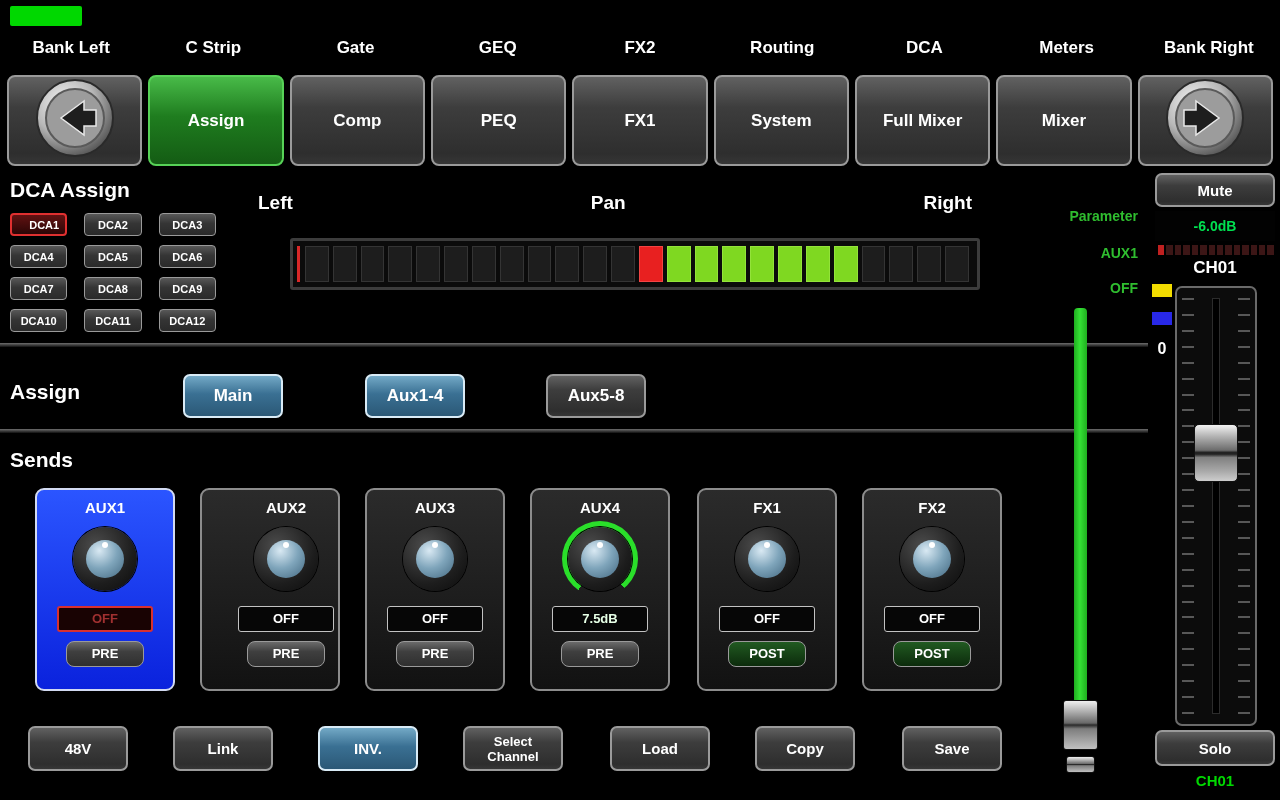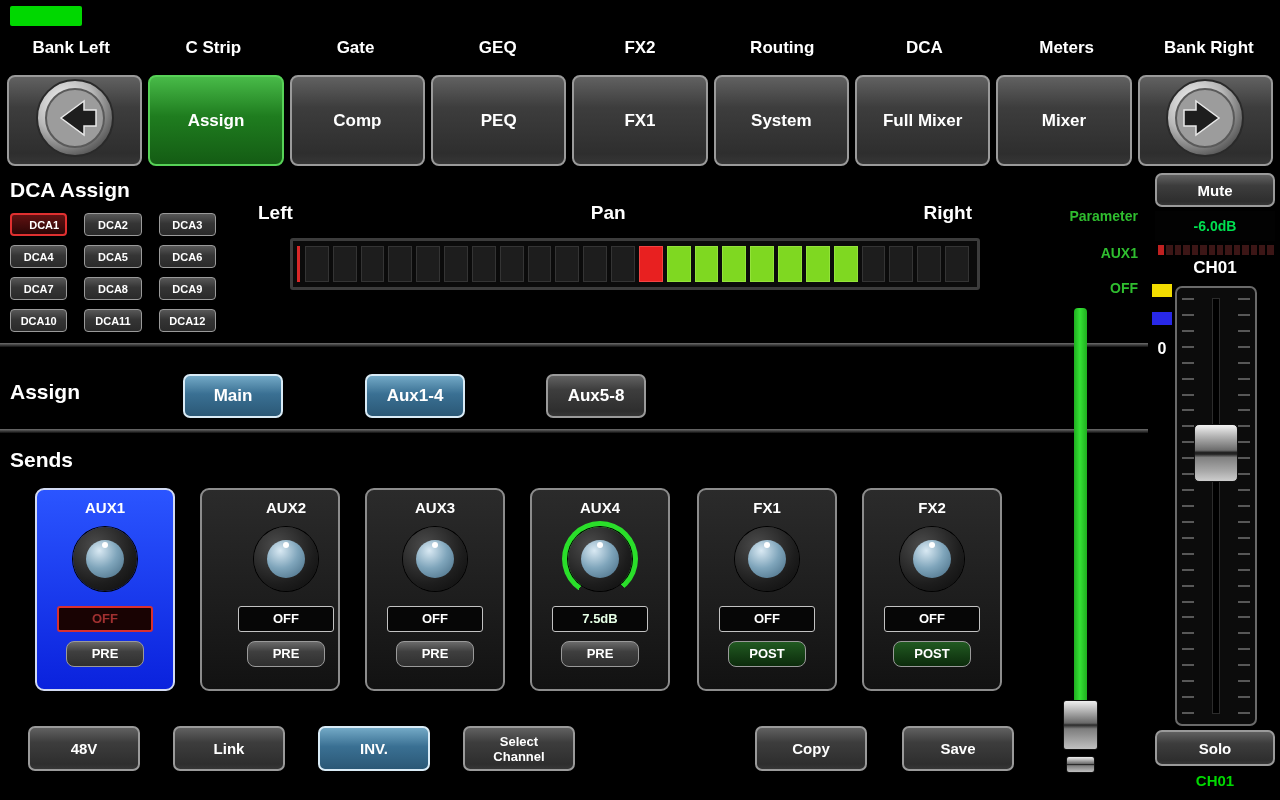--- a/index.html
+++ b/index.html
@@ -33,21 +33,21 @@
   #dca-title { position:absolute; left:10px; top:178px; font-size:21px; font-weight:bold; }
   #dca-grid { position:absolute; left:10px; top:213px; width:206px; display:grid; grid-template-columns:repeat(3,1fr); gap:9px 17px; }
   .dca-btn {
     height:23px; border-radius:4px; border:1px solid #9a9a9a; cursor:pointer; color:#fff;
     background:linear-gradient(to bottom,#585858,#353535 45%,#2a2a2a);
     font:bold 11px "Liberation Sans",sans-serif;
   }
   .dca-btn.active { border:2px solid #e03030; background:linear-gradient(to bottom,#611212,#2c0606);padding-left:11px; }
   
   #pan-labels { position:absolute; left:258px; top:192px; width:714px; display:flex; justify-content:space-between; }
-  #pan-labels span { font-size:19px; font-weight:bold;margin-top:10px; }
+  #pan-labels span { font-size:19px; font-weight:bold; }
   #pan-meter { position:absolute; left:290px; top:238px; width:690px; height:52px; background:#0b0b0b; border:3px solid #3c3c3c; border-radius:3px; }
   #pan-red-marker { position:absolute; left:4px; top:5px; bottom:5px; width:3px; background:#d82828; }
   #pan-meter-segments { position:absolute; left:10px; right:6px; top:5px; bottom:5px; display:flex; }
   .seg { flex:1; margin:0 2px; background:#1d1d1d; border:1px solid #343434; }
   .seg.red { background:#e82020; border-color:#f24444; }
   .seg.green { background:#7fd821; border-color:#93e33a; }
   .seg.off { }
   
   .divider { position:absolute; left:0; width:1148px; height:4px; background:linear-gradient(to bottom,#6e6e6e,#101010); }
   
@@ -70,21 +70,21 @@
   .knob-dot { position:absolute; left:35px; top:21px; width:6px; height:6px; border-radius:50%; background:#fff; }
   .sval { width:96px; height:26px; line-height:24px; margin:9px auto 0; background:#060606;
           border:1px solid #c2c2c2; border-radius:3px; font-size:13px; font-weight:bold; color:#fff; }
   .sval.alert { border:2px solid #d83030; background:#190303; color:#a03030; line-height:22px; }
   .sval.db { color:#e6ffe6; }
   .smode { width:78px; height:26px; line-height:22px; margin:9px auto 0; cursor:pointer;
            background:linear-gradient(to bottom,#6b6b6b,#3f3f3f 40%,#2f2f2f); border:1px solid #9a9a9a;
            border-radius:8px; font-size:13px; font-weight:bold; color:#fff; }
   .smode.post { background:linear-gradient(to bottom,#215a21,#0c2b0c); }
   
-  .bbtn { position:absolute; top:726px; width:112px; height:45px; font-size:15px; }
+  .bbtn { position:absolute; top:726px; width:100px; height:45px; font-size:15px; }
   #btn-select-channel { font-size:13px; line-height:15px; white-space:pre-line; }
   
   .param-label { position:absolute; left:1028px; width:110px; text-align:right; color:#2fbd2f; font-size:14px; font-weight:bold; }
   #param-bar { position:absolute; left:1074px; top:308px; width:13px; height:400px; border-radius:4px 4px 0 0;
                background:linear-gradient(to right,#1faf1f,#35e035 45%,#1faf1f); }
   .fader-mini-cap { position:absolute; left:1063px; width:35px; border-radius:3px; border:1px solid #111;
                background:linear-gradient(to bottom,#efefef,#b5b5b5 20%,#686868 46%,#2a2a2a 50%,#7d7d7d 58%,#c0c0c0); }
   #param-cap { top:700px; height:50px; }
   #param-cap2 { top:756px; height:17px; left:1066px; width:29px; }
   
@@ -304,20 +304,21 @@
     </div>
     <div class="sval">OFF</div>
     <button class="smode post">POST</button>
   </div>
 
   <button class="gbtn bbtn" style="left:28px;">48V</button>
   <button class="gbtn bbtn" style="left:173px;">Link</button>
   <button class="gbtn bbtn" id="btn-select-channel" style="left:463px;">Select
 Channel</button>
   <button class="gbtn blue bbtn" style="left:318px;">INV.</button>
+  <button class="gbtn bbtn" style="left:610px;">Load</button>
   <button class="gbtn bbtn" style="left:755px;">Copy</button>
   <button class="gbtn bbtn" style="left:902px;">Save</button>
 
   <div class="param-label" style="top:208px;">Parameter</div>
   <div class="param-label" style="top:245px;">AUX1</div>
   <div class="param-label" style="top:280px;">OFF</div>
   <div id="param-bar"></div>
   <div class="fader-mini-cap" id="param-cap"></div>
   <div class="fader-mini-cap" id="param-cap2"></div>
 

